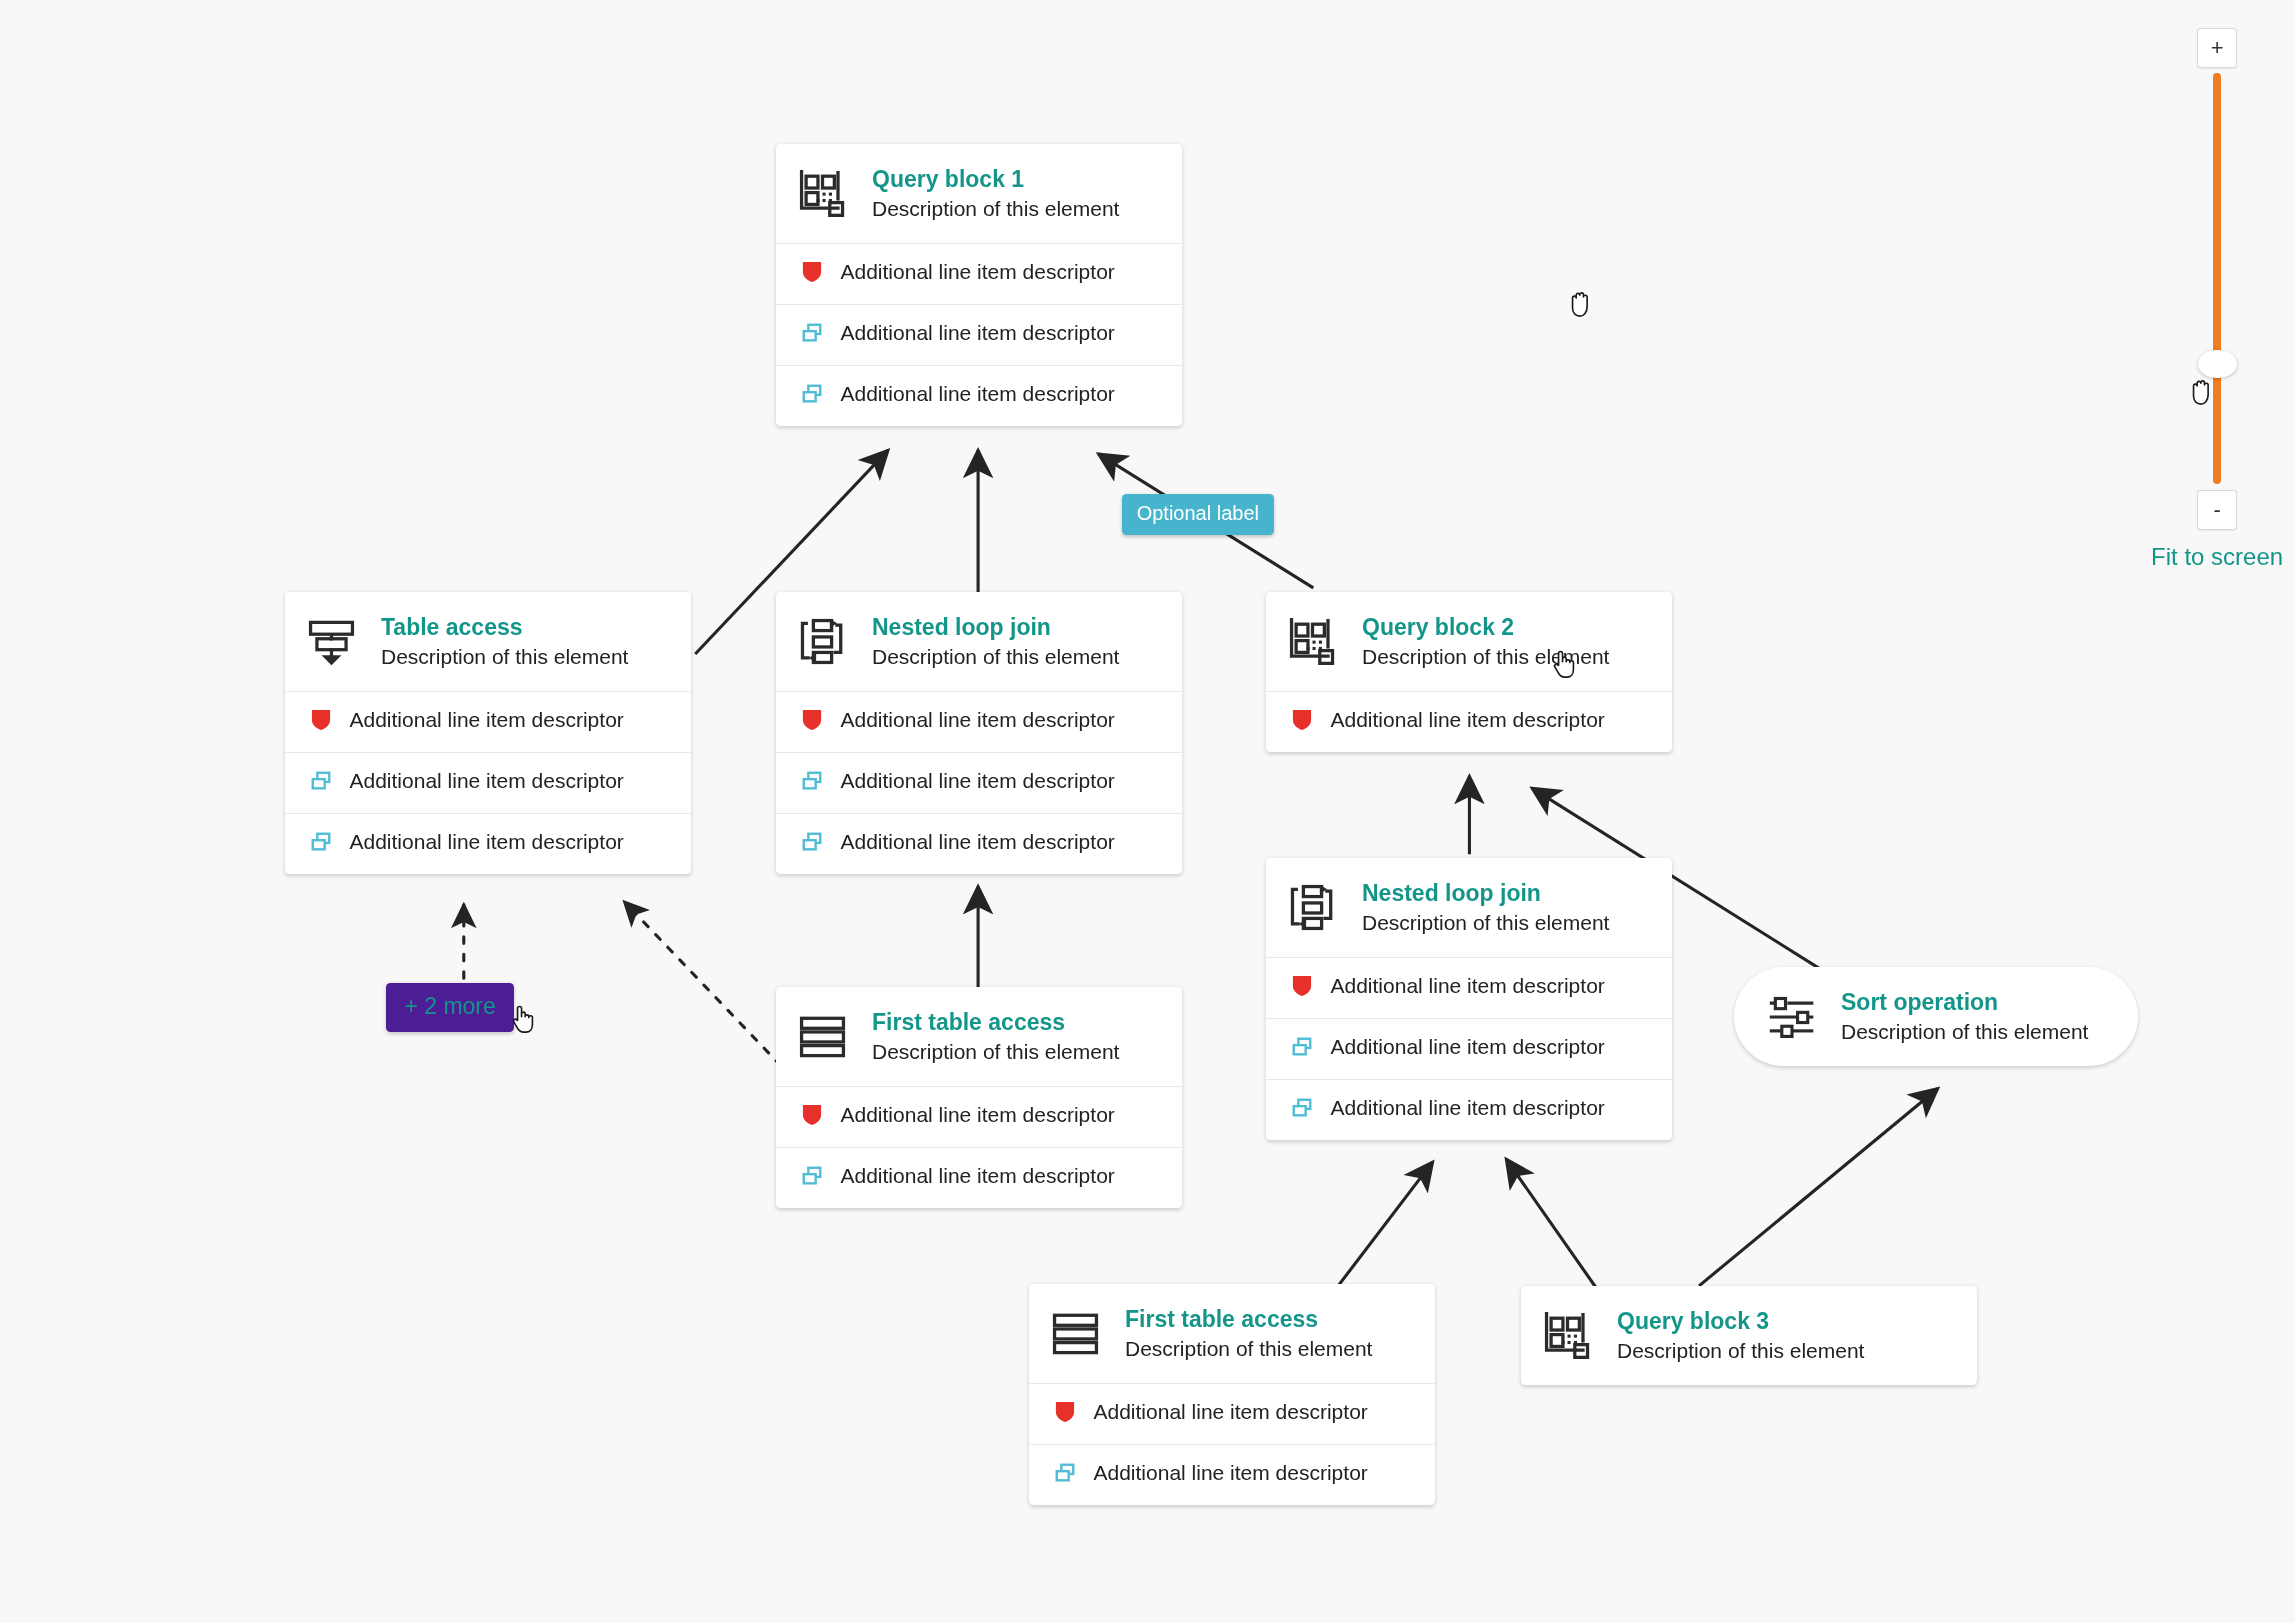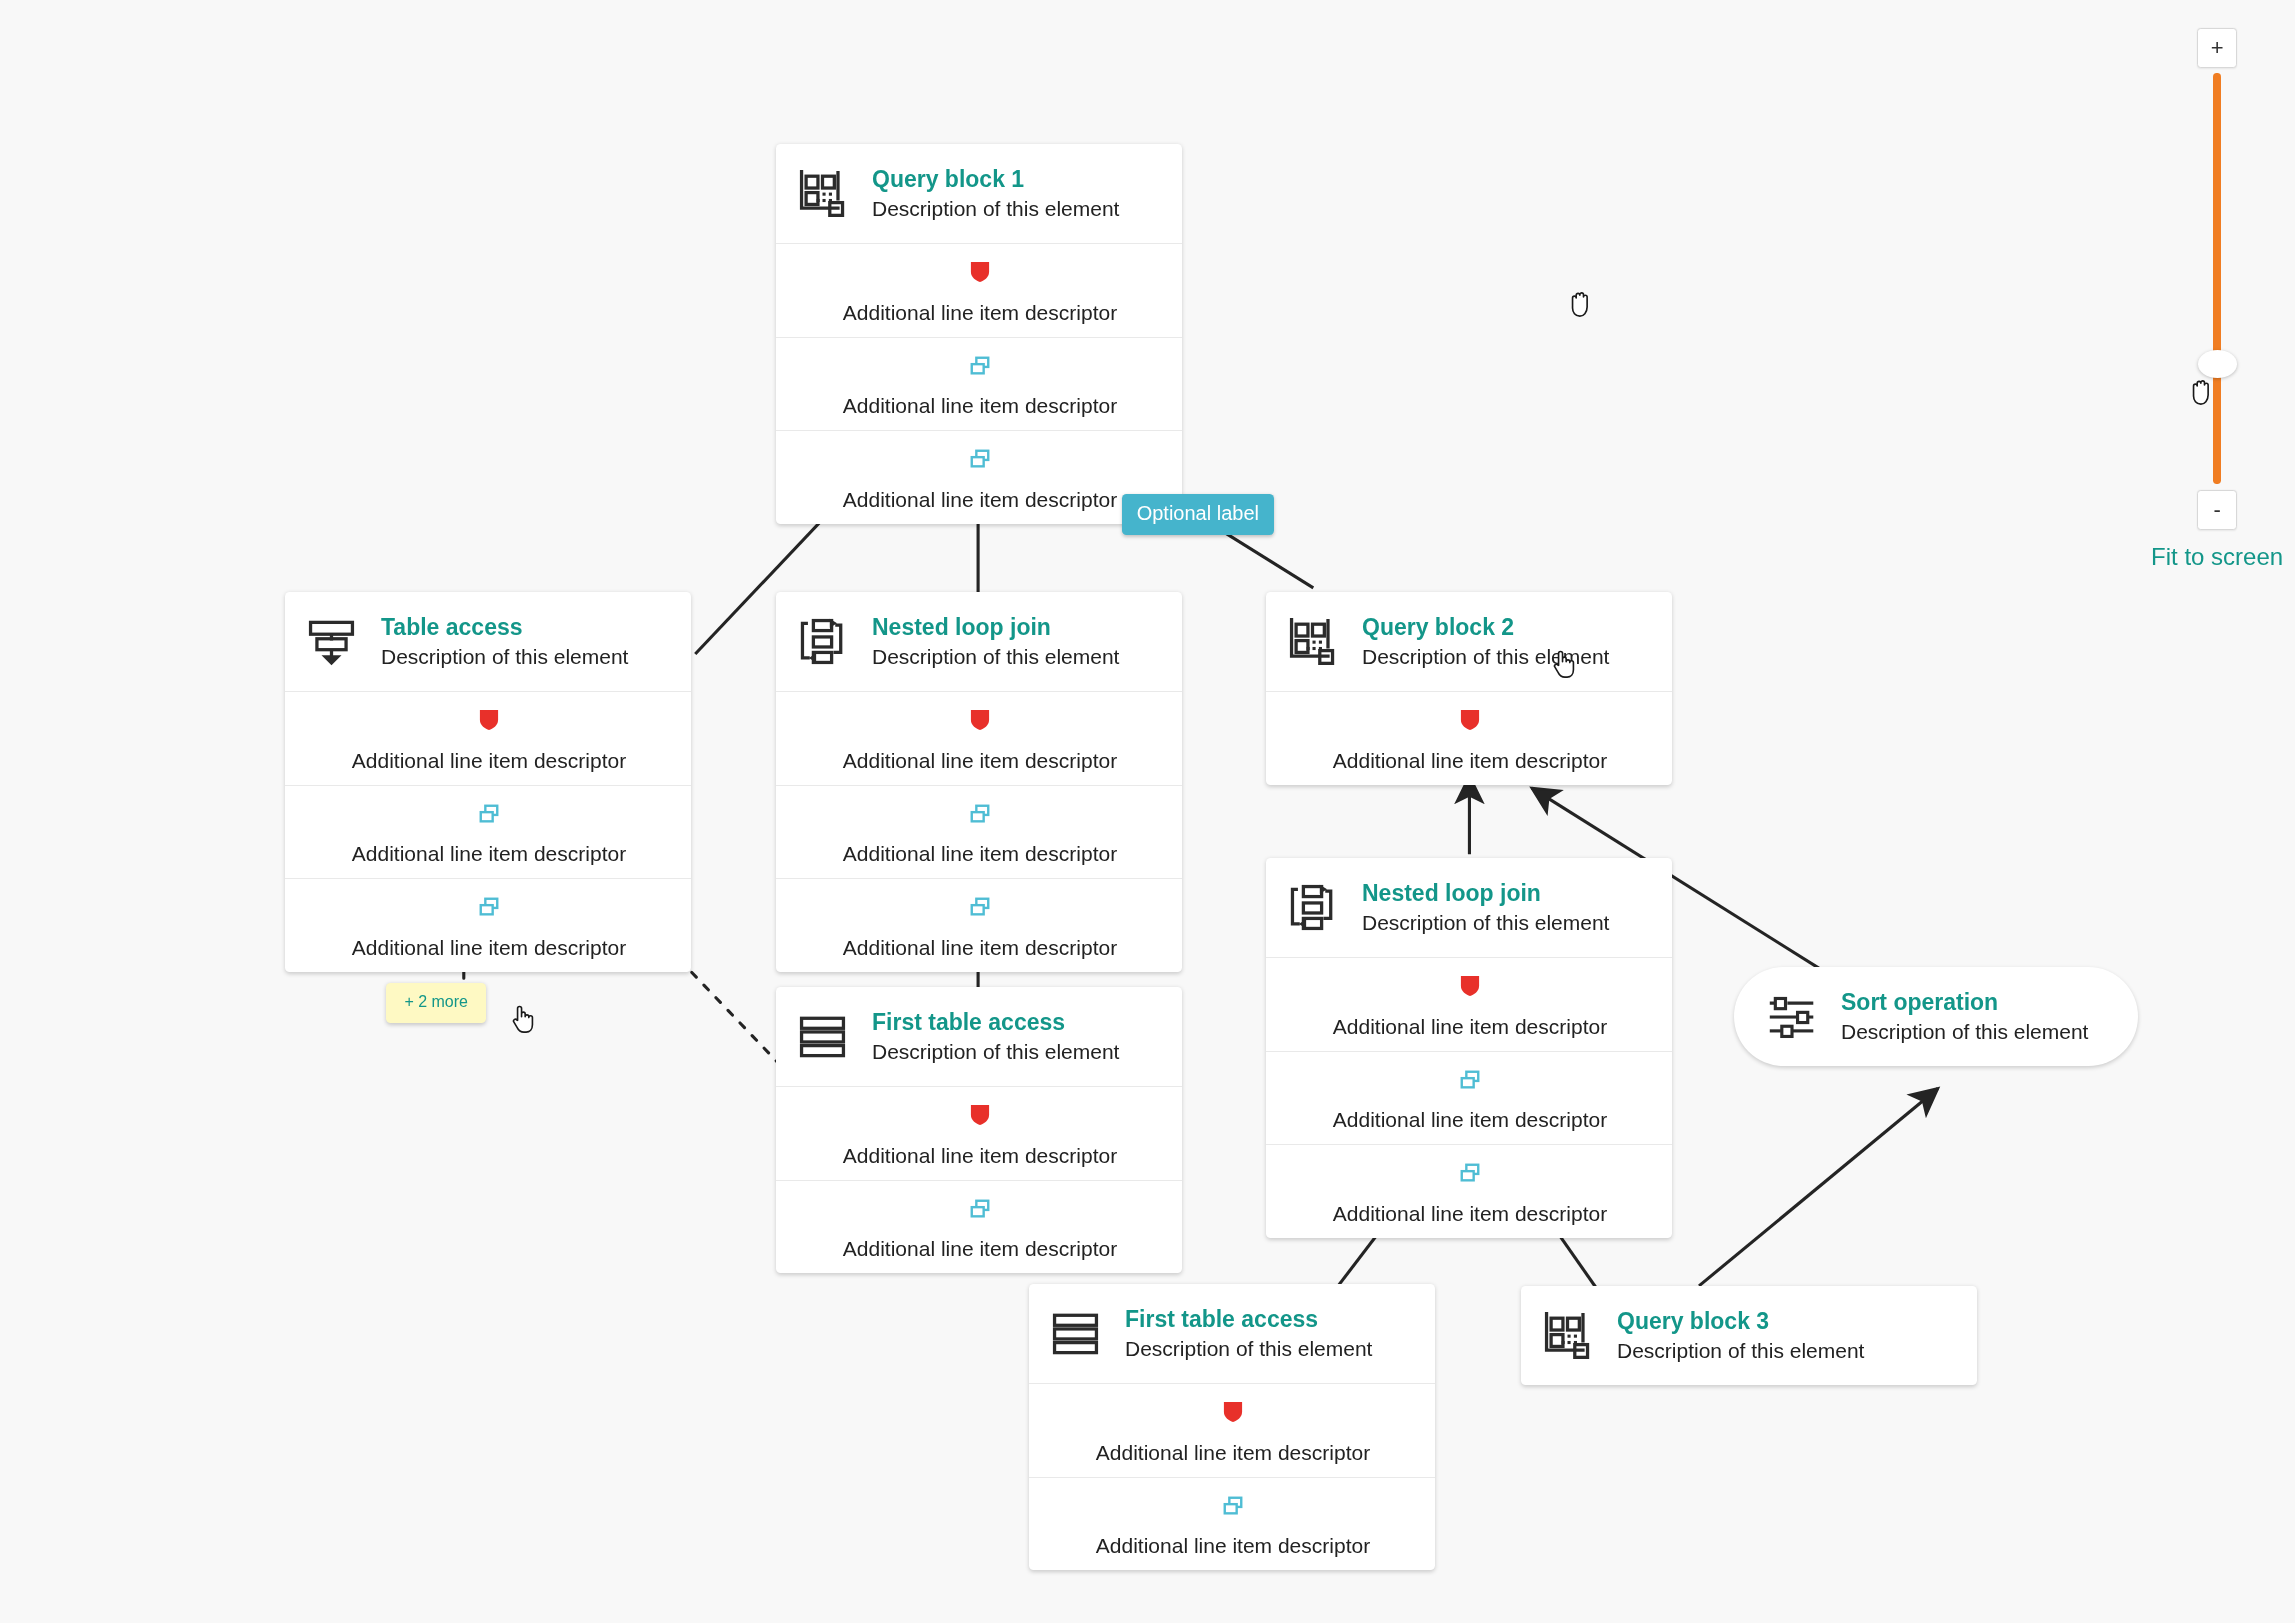--- a/index.html
+++ b/index.html
@@ -50,26 +50,25 @@
     white-space: nowrap;
   }
   .node-desc {
     font-size: 21px;
     color: #222222;
     line-height: 1.2;
     white-space: nowrap;
   }
   .li-row {
     display: flex;
-    align-items: center;
+    align-items: flex-start;
     gap: 16.5px;
     padding: 16px 22px 12px 24px;
     border-top: 0.9px solid #e9e9e9;
     min-height: 61px;
-    flex-direction: column;
   }
   .li-ico { flex: 0 0 auto; width: 24px; height: 24px;
             display: flex; align-items: center; justify-content: center; }
   .li-label { font-size: 21px; color: #222222; white-space: nowrap; }
 
   
   .node.pill { border-radius: 53px; }
   .node.pill .node-head { padding: 20px 42px 20px 31px; }
 
   
@@ -78,23 +77,23 @@
     background: #45b4cc;
     color: #ffffff;
     font-size: 20px;
     padding: 8.3px 14.7px 10px;
     border-radius: 4.6px;
     box-shadow: 0 1.8px 3.7px rgba(0,0,0,0.22);
     white-space: nowrap;
   }
   .more-badge {
     position: absolute;
-    background: #fef9c3;
+    background: #4c1d95;
     color: #139689;
-    font-size: 16px;
+    font-size: 23px;
     padding: 10px 18.4px 12px;
     border-radius: 4.6px;
     box-shadow: 0 1.8px 4.6px rgba(0,0,0,0.2);
     white-space: nowrap;
     cursor: pointer;
   }
 
   
   #zoomctl {
     position: absolute;

